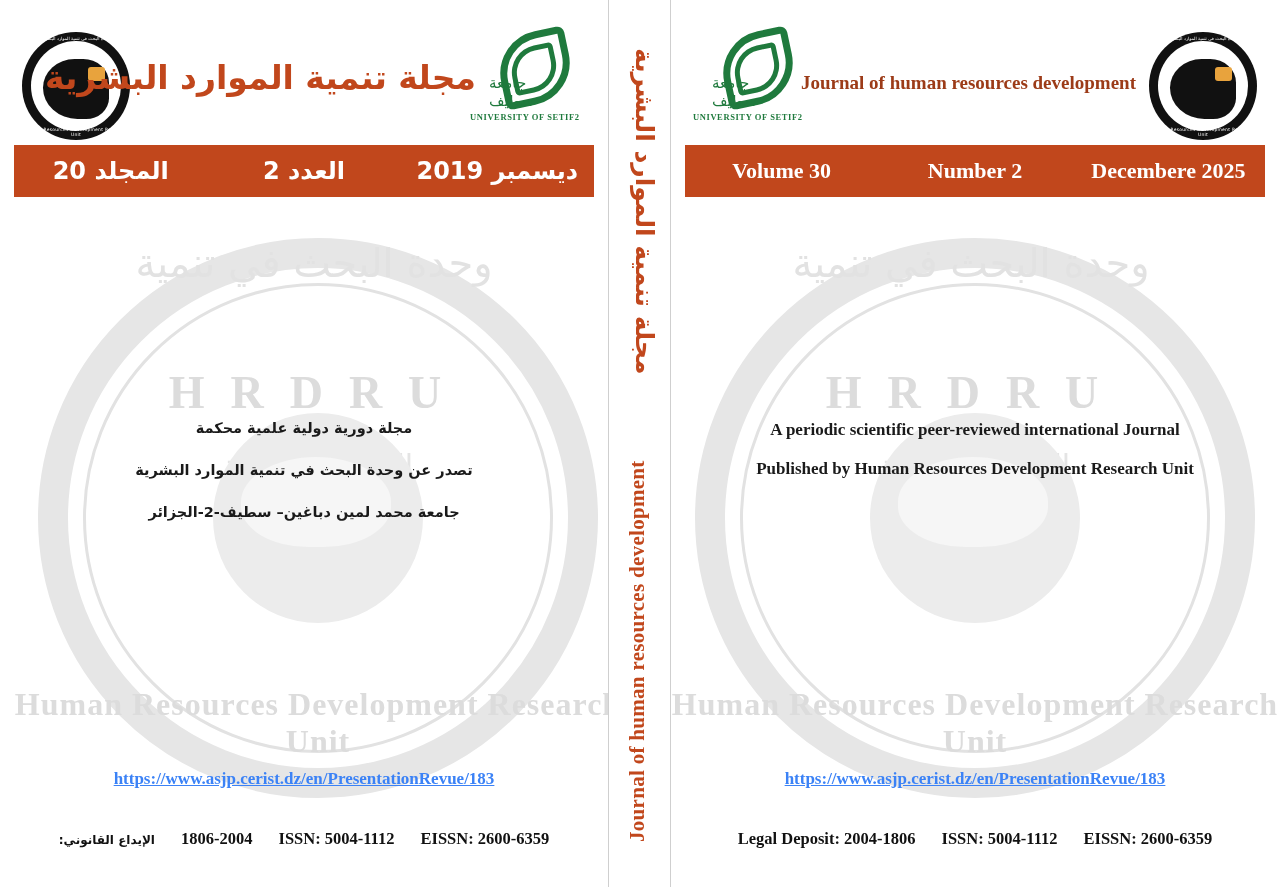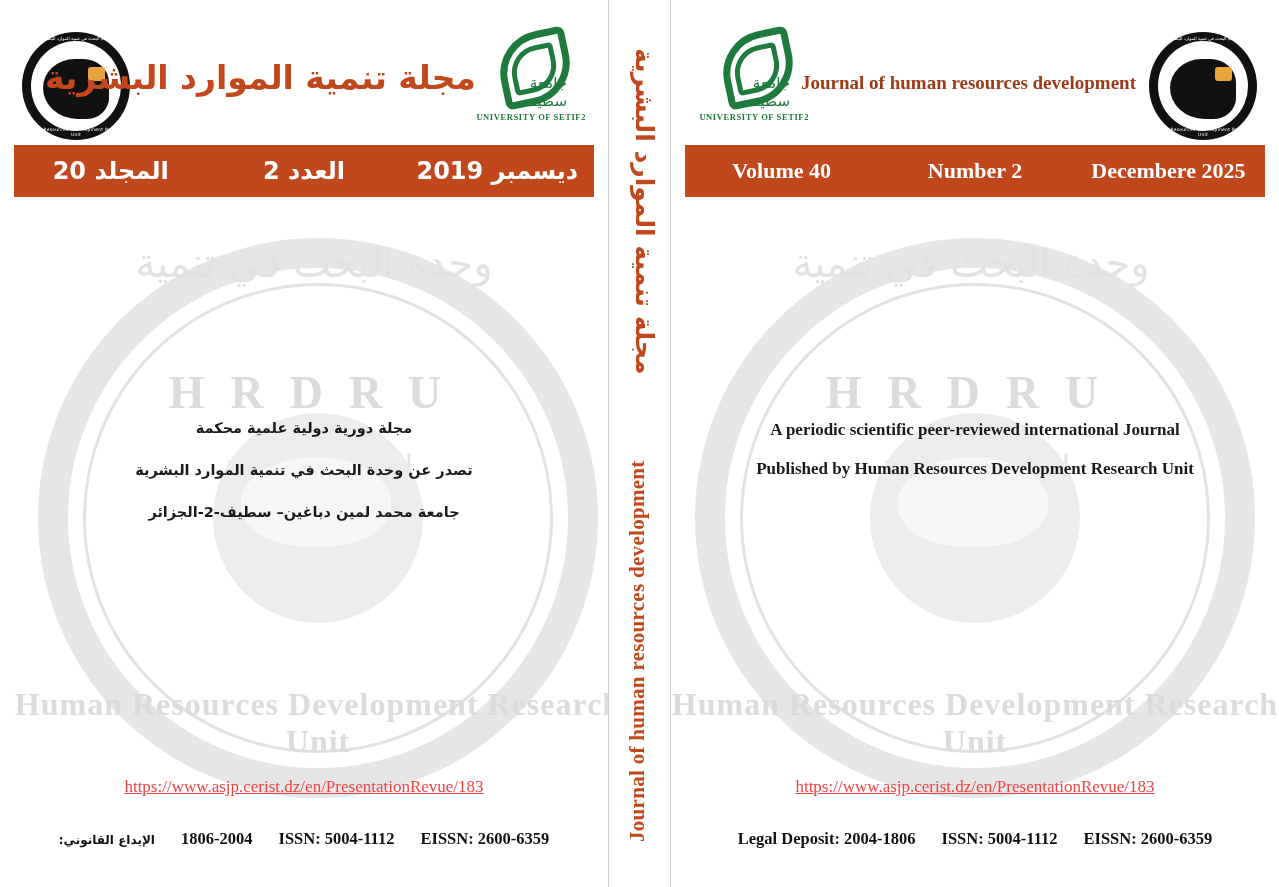--- a/index.html
+++ b/index.html
@@ -247,21 +247,21 @@
   }
   .logo-hrdru .arc-top { top: 3.5px; direction: rtl; }
   .logo-hrdru .arc-bottom { bottom: 3.5px; }
 
   
   .logo-univ {
     position: absolute;
     top: 30px;
     width: 116px;
     height: 112px;
-    text-align: right;
+    text-align: left;
   }
   .logo-univ .emblem {
     position: relative;
     width: 78px;
     height: 86px;
     margin: 0 auto;
   }
   .logo-univ .leaf {
     position: absolute;
     left: 10px;
@@ -357,25 +357,25 @@
   .bottom {
     position: absolute;
     left: 0;
     right: 0;
     bottom: 38px;
     text-align: center;
   }
   .url {
     font-family: "Liberation Serif", serif;
     font-size: 17px;
-    font-weight: normal;
-    color: #ef4444;
+    font-weight: bold;
+    color: #3b82f6;
     text-decoration: underline;
     display: inline-block;
-    margin-bottom: 32px;
+    margin-bottom: 40px;
   }
   .issn-row {
     display: flex;
     justify-content: center;
     align-items: baseline;
     gap: 26px;
     font-family: "Liberation Serif", serif;
     font-size: 16.5px;
     font-weight: bold;
     color: #111111;
@@ -488,21 +488,21 @@
         <div class="arc-top">وحدة البحث في تنمية الموارد البشرية</div>
         <div class="arc-bottom">Human Resources Development Research Unit</div>
         <div class="inner">
           <div class="blob"></div>
           <div class="dot"></div>
         </div>
       </div>
     </div>
 
     <div class="band">
-      <div class="band-cell">Volume  40</div>
+      <div class="band-cell">Volume  30</div>
       <div class="band-cell">Number  2</div>
       <div class="band-cell">Decembere 2025</div>
     </div>
 
     <div class="center-block en">
       <div class="line">A periodic scientific peer-reviewed international Journal</div>
       <div class="line">Published by Human Resources Development Research Unit</div>
     </div>
 
     <div class="bottom">

